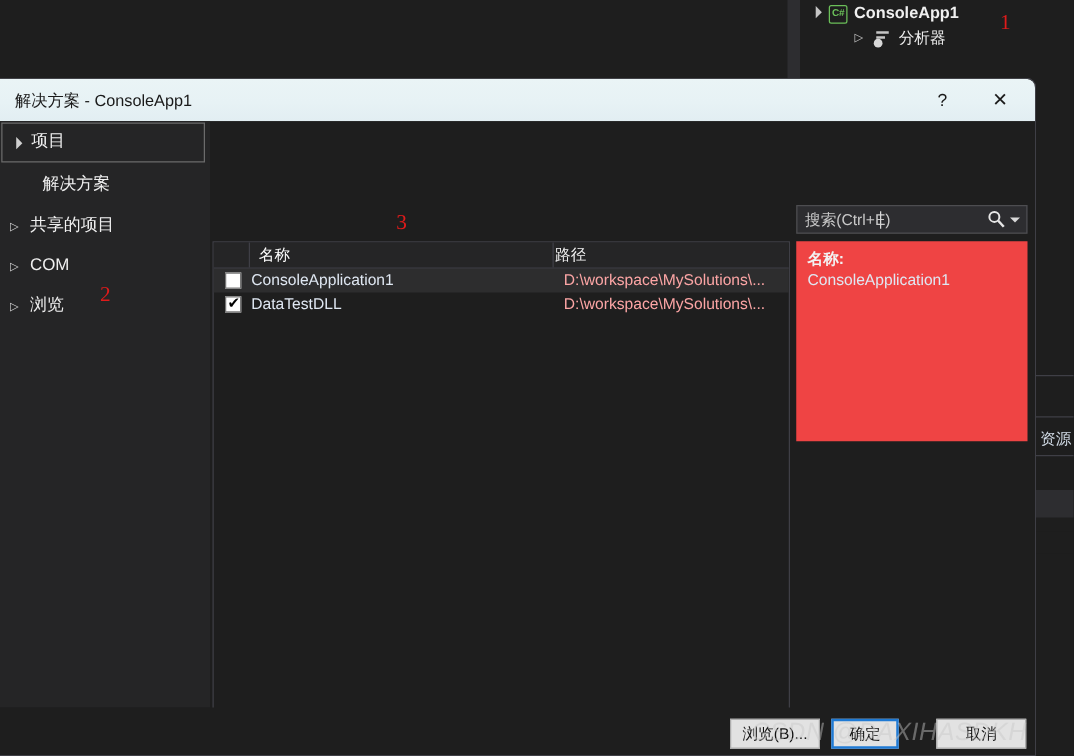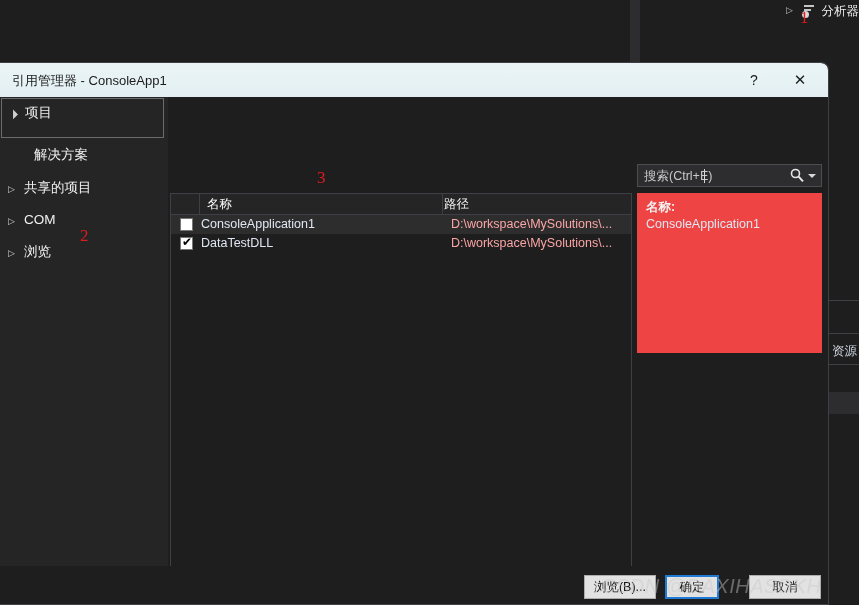--- a/index.html
+++ b/index.html
@@ -128,21 +128,21 @@
     position: absolute; left: 0; top: 0; width: 168px; height: 469px;
     background: #252526;
   }
   .nav-item {
     position: relative; height: 32px; line-height: 32px;
     color: #f0f0f0; font-size: 13.5px; white-space: nowrap;
     padding-left: 8px; box-sizing: border-box;
   }
   .nav-item.focused {
     border: 1px solid #6b6b6b;
-    height: 40px; line-height: 28px;
+    height: 32px; line-height: 28px;
     margin: 1px 4px 0 1px;
     padding-left: 7px;
   }
   .nav-item .exp {
     display:inline-block; width:16px; color:#d0d0d0; font-size:9px; text-align:left;
   }
   .nav-item .exp.open::before{ content:"\25E2"; display:inline-block; transform: rotate(-45deg);}
   .nav-item .exp.closed::before{ content:"\25B7"; }
   .nav-sub {
     height: 34px; line-height: 34px; color: #f0f0f0; font-size: 13.5px;
@@ -253,40 +253,45 @@
 <body>
 
 <div id="root">
 
   <div class="vs-left-pane"></div>
   <div class="vs-rp-inner"></div>
   <div class="vs-gutter"></div>
   <div class="vs-gutter2"></div>
 
   <div class="tree">
-    <div class="tree-row" style="margin-left:36px;text-align:right;">
+    <div class="tree-row bold" style="top:0">
+      <span class="tw expanded"></span>
+      <span class="tico"><span class="csico">C#</span></span>
+      <span class="tlabel">ConsoleApp1</span>
+    </div>
+    <div class="tree-row" style="margin-left:36px;">
       <span class="tw collapsed"></span>
       <span class="tico">
         <span class="analyzerico"><i style="top:0;width:10px"></i><i style="top:4px;width:7px"></i><u></u></span>
       </span>
       <span class="tlabel">分析器</span>
     </div>
   </div>
 
   <div class="vs-panel-sep" style="top:300px;"></div>
   <div class="vs-faint-text" style="left:832px; top:343px;">资源</div>
   <div class="vs-panel-sep" style="top:333px;"></div>
   <div class="vs-panel-sep" style="top:364px;"></div>
   <div class="vs-block" style="left:644px; top:392px; width:215px; height:22px;"></div>
   <div class="vs-block" style="left:640px; top:425px; width:219px; height:18px; background:#1e1e1e;"></div>
 
   <div class="dialog">
 
     <div class="titlebar">
-      <div class="title-text">引用管理器 - ConsoleApp1</div>
+      <div class="title-text">解决方案 - ConsoleApp1</div>
       <div class="tb-btn tb-help">?</div>
       <div class="tb-btn tb-close">✕</div>
     </div>
 
     <div class="dlg-body">
 
       <div class="nav">
         <div class="nav-item focused">
           <span class="exp open"></span><span>项目</span>
         </div>

